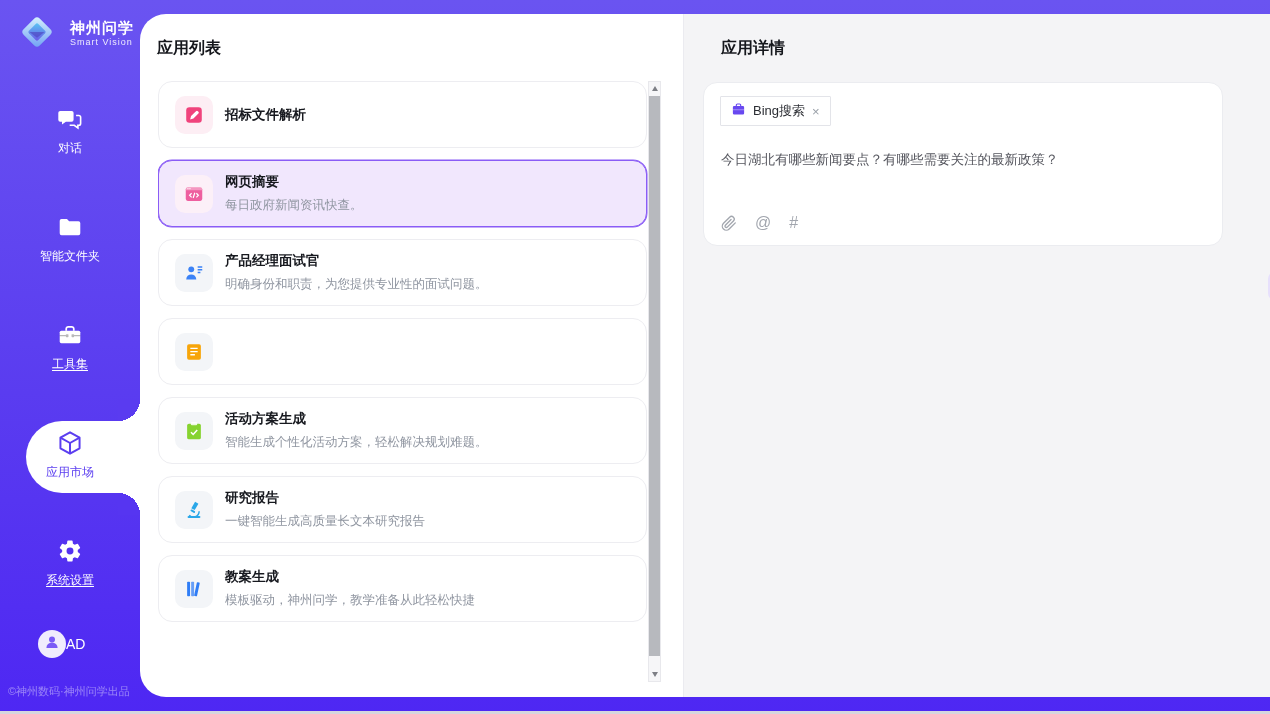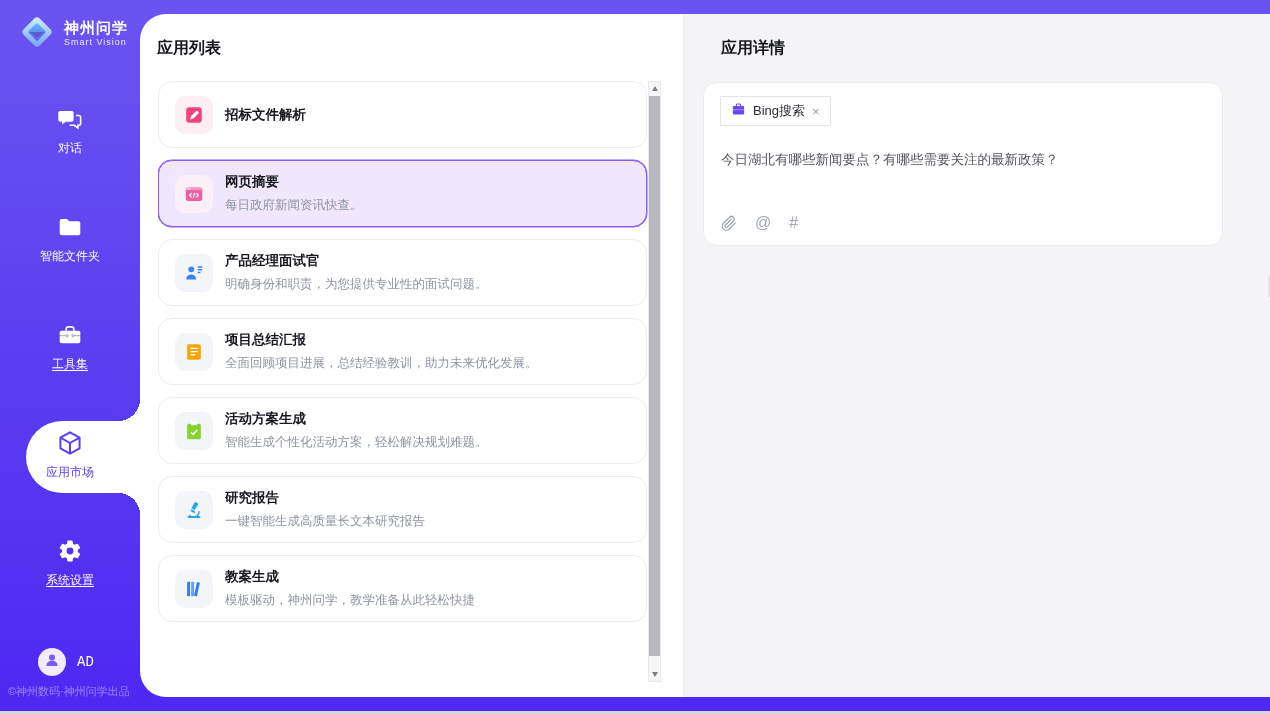--- a/index.html
+++ b/index.html
@@ -9,36 +9,36 @@
 
   
   .panel-mid{position:absolute;left:140px;top:14px;width:543px;height:683px;
              background:#ffffff;border-radius:26px 0 0 26px;}
   .panel-right{position:absolute;left:683px;top:14px;width:673px;height:683px;
                background:#f4f4f6;border-radius:0 28px 28px 0;border-left:1px solid #ebebf0;box-sizing:border-box;}
   .window-edge{position:absolute;left:0;bottom:0;width:1270px;height:3px;background:#d6d6de;}
 
   
   .sidebar{position:absolute;left:0;top:0;width:140px;height:714px;}
-  .logo{position:absolute;left:18px;top:13px;display:flex;align-items:center;gap:8px;}
+  .logo{position:absolute;left:18px;top:13px;display:flex;align-items:center;gap:14px;}
   .logo-text{display:flex;flex-direction:column;line-height:1.05;}
   .logo-title{color:#fff;font-size:15px;font-weight:700;letter-spacing:1px;}
   .logo-sub{color:rgba(255,255,255,.88);font-size:9px;letter-spacing:1px;margin-top:2px;}
   .nav-item{position:absolute;left:0;width:140px;text-align:center;cursor:pointer;z-index:2;}
   .nav-ico{display:flex;justify-content:center;align-items:center;height:30px;}
   .nav-label{display:inline-block;margin-top:6px;color:#ffffff;font-size:12px;}
   .nav-label.underline{text-decoration:underline;text-underline-offset:2px;}
   .nav-item.active .nav-label{color:#5b3ef0;}
   .nav-bubble{position:absolute;left:26px;top:421px;width:114px;height:72px;background:#ffffff;
               border-radius:36px 0 0 36px;z-index:1;}
   .nav-bubble::before{content:"";position:absolute;right:0;top:-22px;width:22px;height:22px;
               background:radial-gradient(circle 22px at 0 0,#5a3bf0 0 22px,#ffffff 22px);}
   .nav-bubble::after{content:"";position:absolute;right:0;bottom:-22px;width:22px;height:22px;
               background:radial-gradient(circle 22px at 0 100%,#5635f1 0 22px,#ffffff 22px);}
-  .user-row{position:absolute;left:38px;top:648px;display:flex;align-items:center;gap:11px;font-family:Liberation Mono, monospace;}
+  .user-row{position:absolute;left:38px;top:630px;display:flex;align-items:center;}
   .avatar{width:28px;height:28px;border-radius:50%;background:#f0ecfd;display:flex;align-items:center;justify-content:center;}
   .user-name{color:#ffffff;font-size:14px;}
   .side-footer{position:absolute;left:8px;top:684px;color:rgba(255,255,255,.42);font-size:11px;white-space:nowrap;}
 
   
   .panel-title{position:absolute;left:17px;top:24px;font-size:16px;font-weight:700;color:#15171c;}
   .panel-right .panel-title{left:37px;}
   .app-list{position:absolute;left:18px;top:67px;width:490px;height:601px;overflow:hidden;}
   .app-card{box-sizing:border-box;width:489px;height:67px;margin-bottom:12px;background:#fff;
             border:1px solid #ededf1;border-radius:14px;display:flex;align-items:center;
@@ -217,24 +217,20 @@
           </span>
         </div>
 
         <div class="app-card">
           <span class="app-icon" style="background: rgb(243, 245, 248);">
             <svg width="22" height="22" viewBox="0 0 24 24">
               <rect x="4.5" y="3.5" width="15" height="17" rx="2" fill="#f7a50a"></rect>
               <path d="M8 8h8M8 11.5h8M8 15h5" stroke="#fff" stroke-width="1.4" fill="none"></path>
             </svg>
           </span>
-          <span class="app-text">
-            <span class="app-title">项目总结汇报</span>
-            <span class="app-desc">全面回顾项目进展，总结经验教训，助力未来优化发展。</span>
-          </span>
         </div>
 
         <div class="app-card">
           <span class="app-icon" style="background: rgb(243, 245, 248);">
             <svg width="22" height="22" viewBox="0 0 24 24">
               <rect x="4.5" y="4" width="15" height="17" rx="2" fill="#86d330"></rect>
               <rect x="8.5" y="2.2" width="7" height="3.6" rx="1.2" fill="#fff" opacity=".85"></rect>
               <path d="M8.7 13.4l2.4 2.4 4.4-4.8" stroke="#fff" stroke-width="1.7" fill="none"></path>
             </svg>
           </span>

